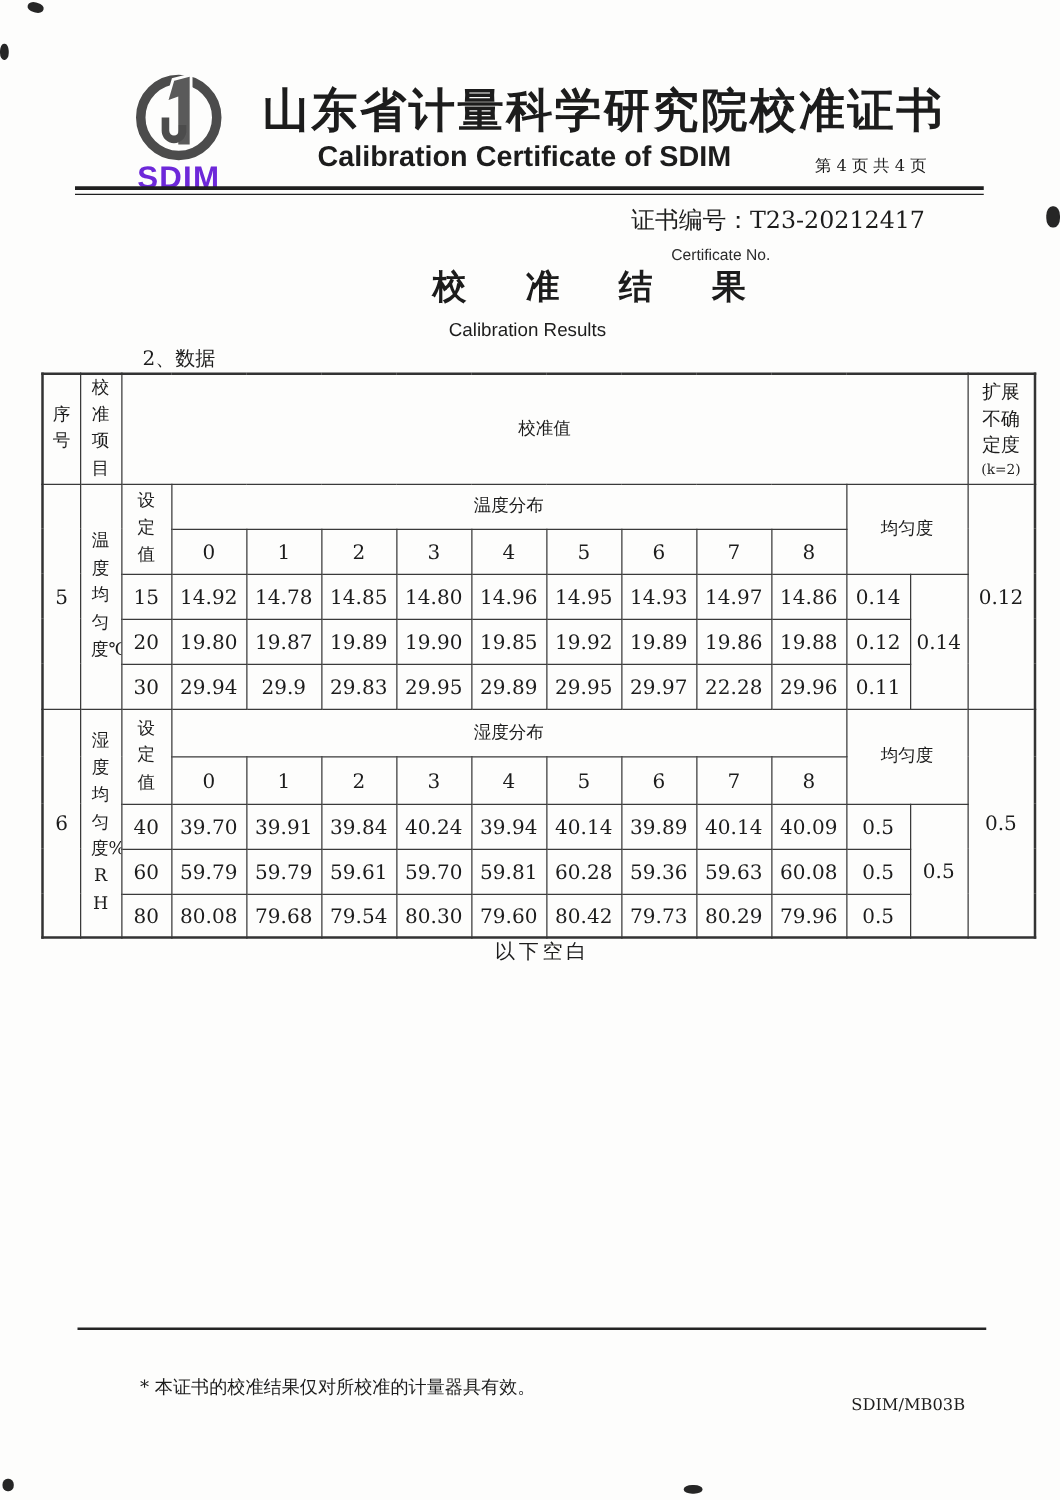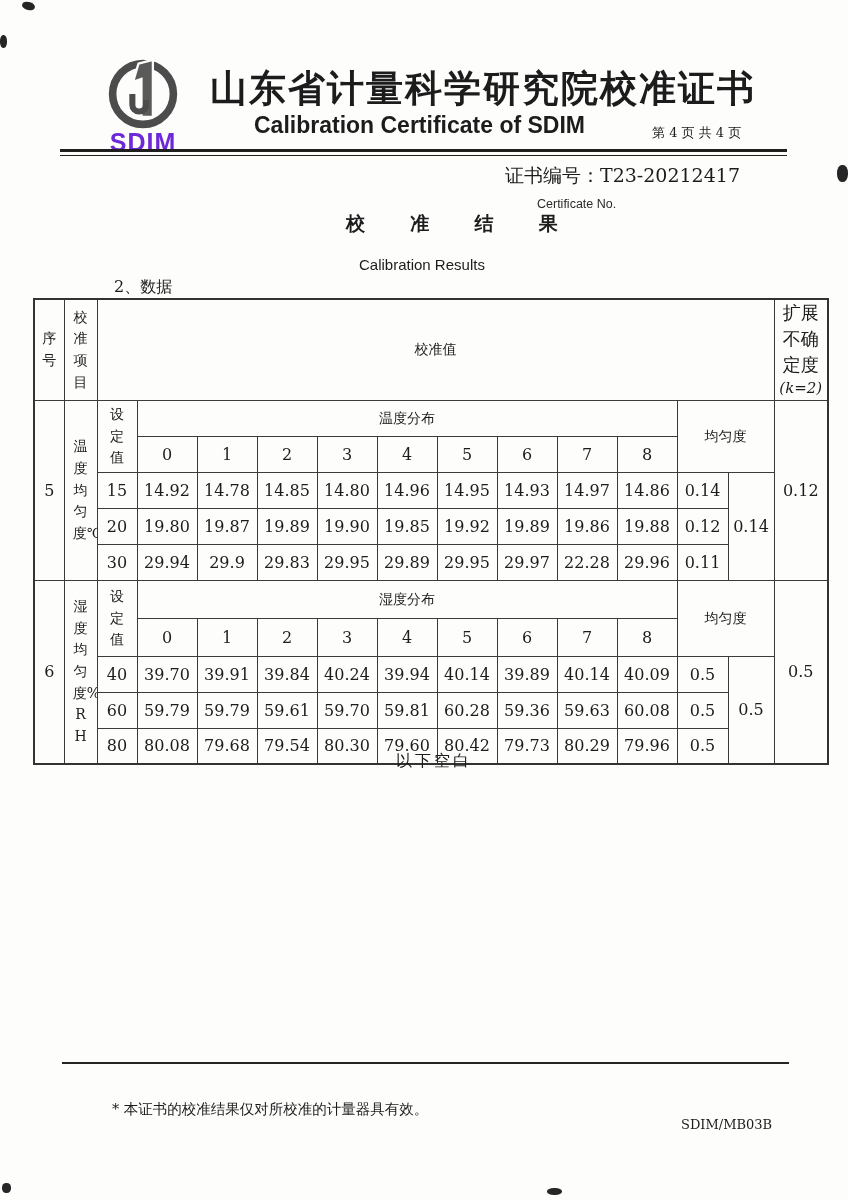--- a/index.html
+++ b/index.html
@@ -20,39 +20,39 @@
   .title-en{left:254px;top:112px;font-family:"Liberation Sans","DejaVu Sans",sans-serif;
     font-weight:bold;font-size:23px;white-space:nowrap;}
   .page-info{left:652px;top:124px;font-size:13px;white-space:nowrap;}
   .head-rule{left:60px;top:149px;width:727px;height:3px;
     border-top:3px solid #1f1f1f;border-bottom:1px solid #1f1f1f;}
 
   .cert-line{left:505px;top:163px;font-size:19px;white-space:nowrap;}
   .cert-caption{left:537px;top:197px;font-family:"Liberation Sans","DejaVu Sans",sans-serif;
     font-size:12.5px;color:#2b2b2b;}
   .sec-title-zh{left:346px;top:211px;font-family:"Liberation Sans","DejaVu Sans",sans-serif;
-    font-weight:bold;font-size:19px;letter-spacing:20px;white-space:nowrap;text-align:center;}
+    font-weight:bold;font-size:27px;letter-spacing:20px;white-space:nowrap;text-align:center;}
   .sec-title-en{left:359px;top:256px;font-family:"Liberation Sans","DejaVu Sans",sans-serif;
     font-size:15px;white-space:nowrap;}
   .data-heading{left:114px;top:277px;font-size:16px;}
 
   
   .cal-table{position:absolute;left:33px;top:298px;border-collapse:collapse;table-layout:fixed;}
   .cal-table td{border:1px solid #3a3a3a;text-align:center;vertical-align:middle;
     padding:0;font-size:16px;overflow:hidden;}
   .cal-table{border:2px solid #333;}
   .cal-table td.zh{font-size:14px;}
   .vtext{display:inline-block;width:1.1em;word-break:break-all;line-height:1.55;font-size:14px;}
   .r-head{height:80px;}
   .r-band{height:36px;}
   .r-idx{height:36px;}
   .r-data{height:36px;}
   .unc-cell div{line-height:1.45;}
-  .unc-main{font-size:18px;width:40px;margin:0 auto;word-break:break-all;}
-  .k2{font-size:15px;font-style:italic;}
+  .unc-main{font-size:15px;width:40px;margin:0 auto;word-break:break-all;}
+  .k2{font-size:11px;}
   .colidx{font-size:15px;}
 
   .below-blank{left:396px;top:751px;font-size:16px;letter-spacing:3px;}
 
   
   .foot-rule{left:62px;top:1062px;width:727px;border-top:2px solid #242424;height:0;}
   .note{left:112px;font-size:14.5px;white-space:nowrap;}
   .note-1{top:1076px;}
   .note-2{top:1100px;}
   .form-code{left:681px;top:1117px;font-size:13px;}

